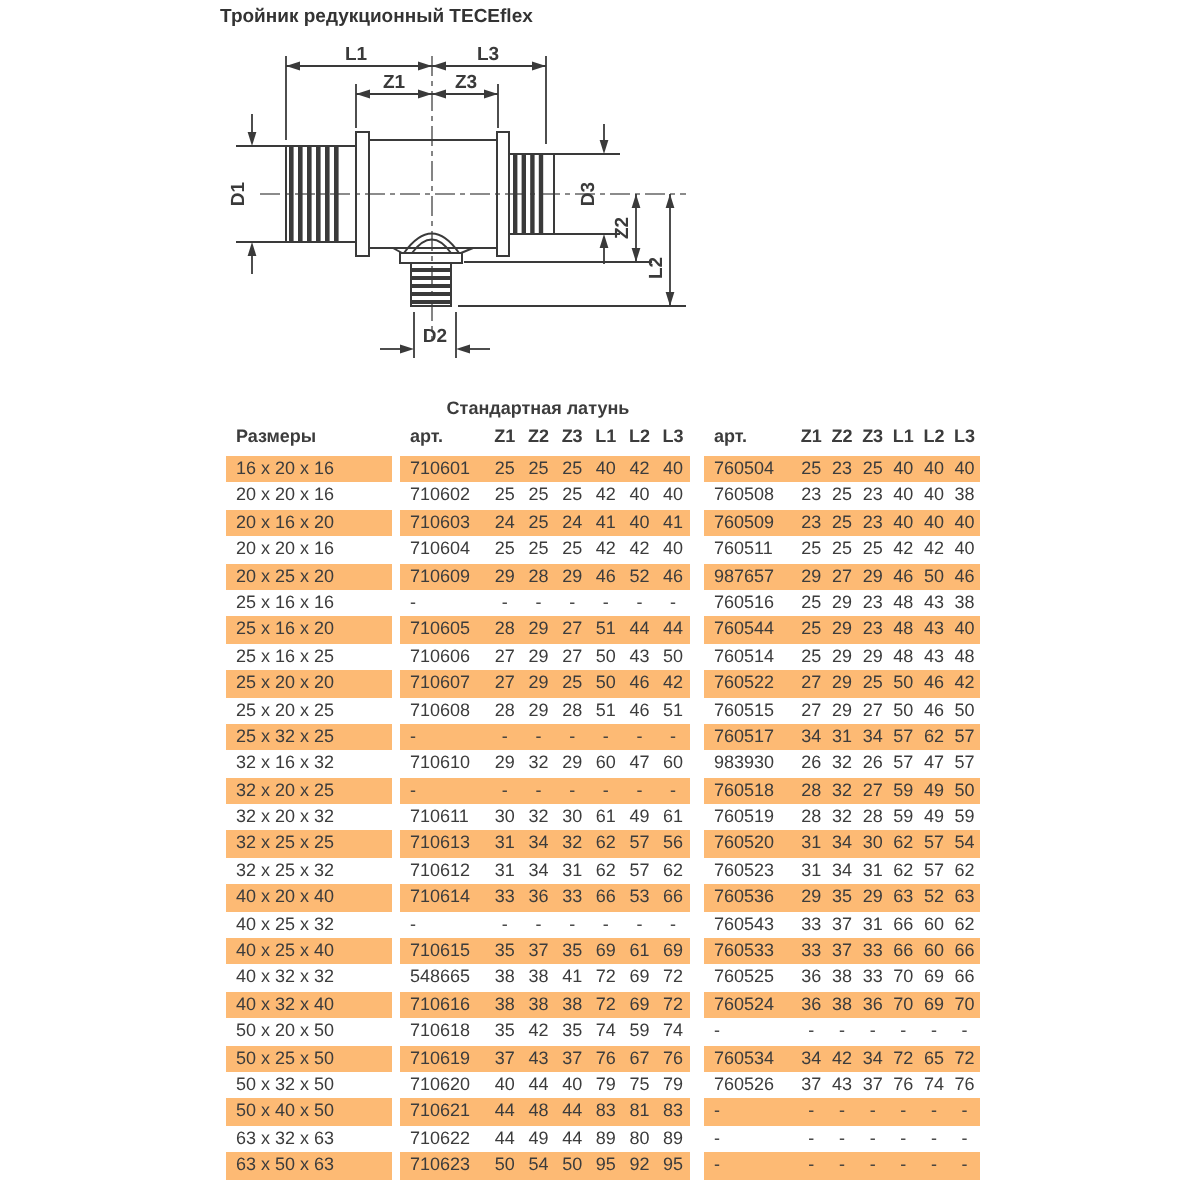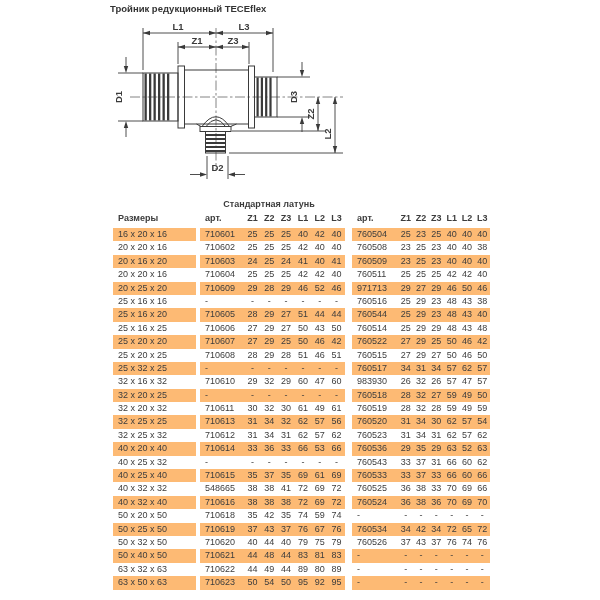--- a/index.html
+++ b/index.html
@@ -289,21 +289,21 @@
         <div class="blk b-bronze">
           <span class="art">710609</span>
           <span class="v">29</span>
           <span class="v">28</span>
           <span class="v">29</span>
           <span class="v">46</span>
           <span class="v">52</span>
           <span class="v">46</span>
         </div>
         <div class="blk b-brass">
-          <span class="art">971713</span>
+          <span class="art">987657</span>
           <span class="v">29</span>
           <span class="v">27</span>
           <span class="v">29</span>
           <span class="v">46</span>
           <span class="v">50</span>
           <span class="v">46</span>
         </div>
       </div>
       <div class="trow">
         <div class="blk b-size">

